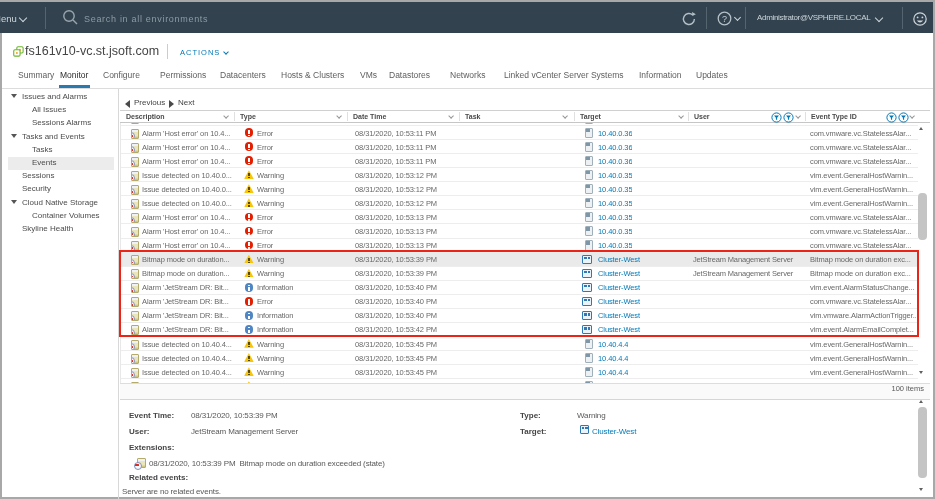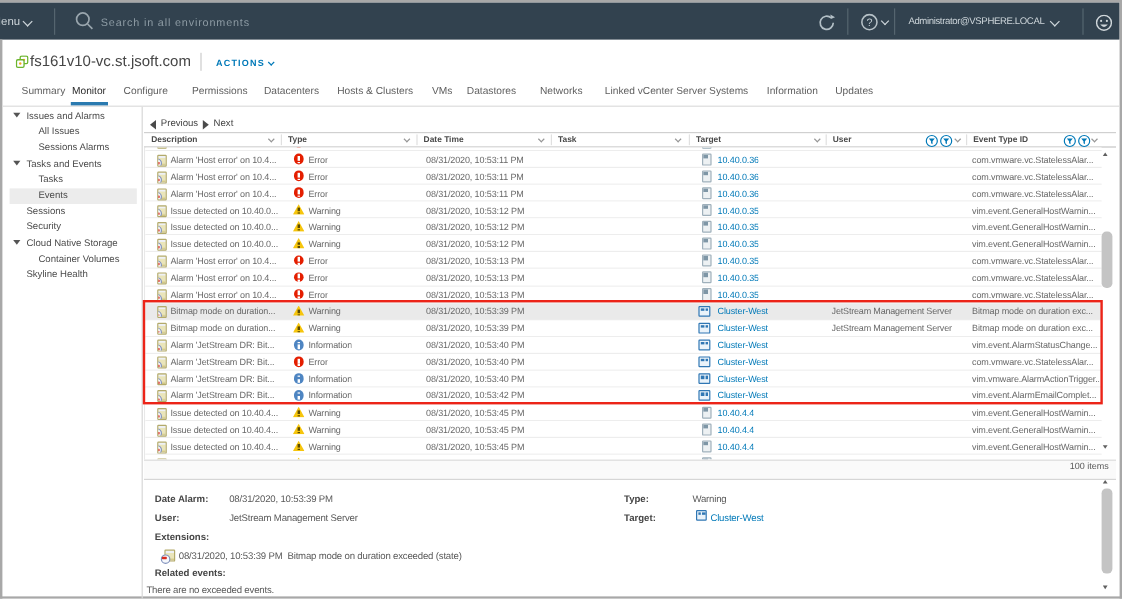--- a/index.html
+++ b/index.html
@@ -9,21 +9,21 @@
 #btop{position:absolute;left:0;top:0;width:935px;height:2px;background:#a8a8a8}
 #bleft{position:absolute;left:0;top:33px;width:2px;height:466px;background:#a8a8a8}
 #bright{position:absolute;left:933px;top:0;width:2px;height:499px;background:#a8a8a8}
 #bbot{position:absolute;left:0;top:497px;width:935px;height:2px;background:#a8a8a8}
 
 #topbar{position:absolute;left:0;top:2px;width:933px;height:31px;background:#32424f;color:#cdd5da}
 .tsep{position:absolute;top:5px;width:1px;height:22px;background:#55656f}
 .chev{position:absolute;width:6px;height:6px;border-right:1.5px solid #cdd5da;border-bottom:1.5px solid #cdd5da;transform:rotate(45deg)}
 
 #title{position:absolute;left:25px;top:44px;font-size:12.5px;color:#454545;letter-spacing:0}
-#actions{position:absolute;left:180px;top:47.5px;font-size:7.5px;font-weight:700;color:#0079b8;letter-spacing:1px}
+#actions{position:absolute;left:180px;top:47.5px;font-size:7.5px;font-weight:400;color:#0079b8;letter-spacing:1px}
 #hsep{position:absolute;left:167px;top:44px;width:1px;height:15px;background:#ccc}
 
 .tab{position:absolute;top:70px;font-size:8.5px;color:#5e5e5e;white-space:nowrap}
 #tabline{position:absolute;left:2px;top:88px;width:931px;height:1px;background:#dcdcdc}
 #mon-ul{position:absolute;left:59px;top:85px;width:31px;height:3px;background:#2a7ab0}
 
 .nav{position:absolute;font-size:8px;color:#4c4c4c;white-space:nowrap}
 .tri{position:absolute;width:0;height:0;border-left:3.2px solid transparent;border-right:3.2px solid transparent;border-top:4.2px solid #555}
 #navsel{position:absolute;left:8px;top:157px;width:106px;height:13.4px;background:#ececec}
 #sbsep{position:absolute;left:118px;top:89px;width:1px;height:410px;background:#d8d8d8}
@@ -398,33 +398,33 @@
           <span class="txt" style="left:689px;width:106px">vim.event.GeneralHostWarnin...</span>
         </div>
 </div>
  <span class="sbup" style="left:918.5px;top:127px"></span>
  <span class="sbth" style="left:917.5px;top:193px;height:47px"></span>
  <span class="sbdn" style="left:918.5px;top:370.5px"></span>
  <div id="foot">
         <span id="items">100 items</span>
       </div>
  <div id="details">
-  <span class="dl" style="left:129px;top:410.5px">Date Alarm:</span>
+  <span class="dl" style="left:129px;top:410.5px">Event Time:</span>
         <span class="dv" style="left:191px;top:410.5px">08/31/2020, 10:53:39 PM</span>
   <span class="dl" style="left:520px;top:410.5px">Type:</span>
         <span class="dv" style="left:577px;top:410.5px">Warning</span>
   <span class="dl" style="left:129px;top:427px">User:</span>
         <span class="dv" style="left:191px;top:427px">JetStream Management Server</span>
   <span class="dl" style="left:520px;top:427px">Target:</span>
   <span class="icclu" style="left:579.5px;top:424.5px"></span>
   <span class="dv" style="left:592px;top:427px;color:#0079b8">Cluster-West</span>
   <span class="dl" style="left:129px;top:443px">Extensions:</span>
   <span class="icev" style="left:137px;top:458px"></span>
   <span class="dv" style="left:149px;top:459px">08/31/2020, 10:53:39 PM&nbsp;&nbsp;Bitmap mode on duration exceeded (state)</span>
   <span class="dl" style="left:129px;top:472.5px">Related events:</span>
-  <span class="dv" style="left:122px;top:486.5px">There are no exceeded events.</span>
+  <span class="dv" style="left:122px;top:486.5px">Server are no related events.</span>
   <span class="sbup" style="left:918.5px;top:399.5px"></span>
   <span class="sbth" style="left:917.5px;top:407px;height:71px"></span>
   <span class="sbdn" style="left:918.5px;top:487.5px"></span>
  </div>
  <div id="redrect"></div>
 </div>
 </div>
 
 </body></html>

